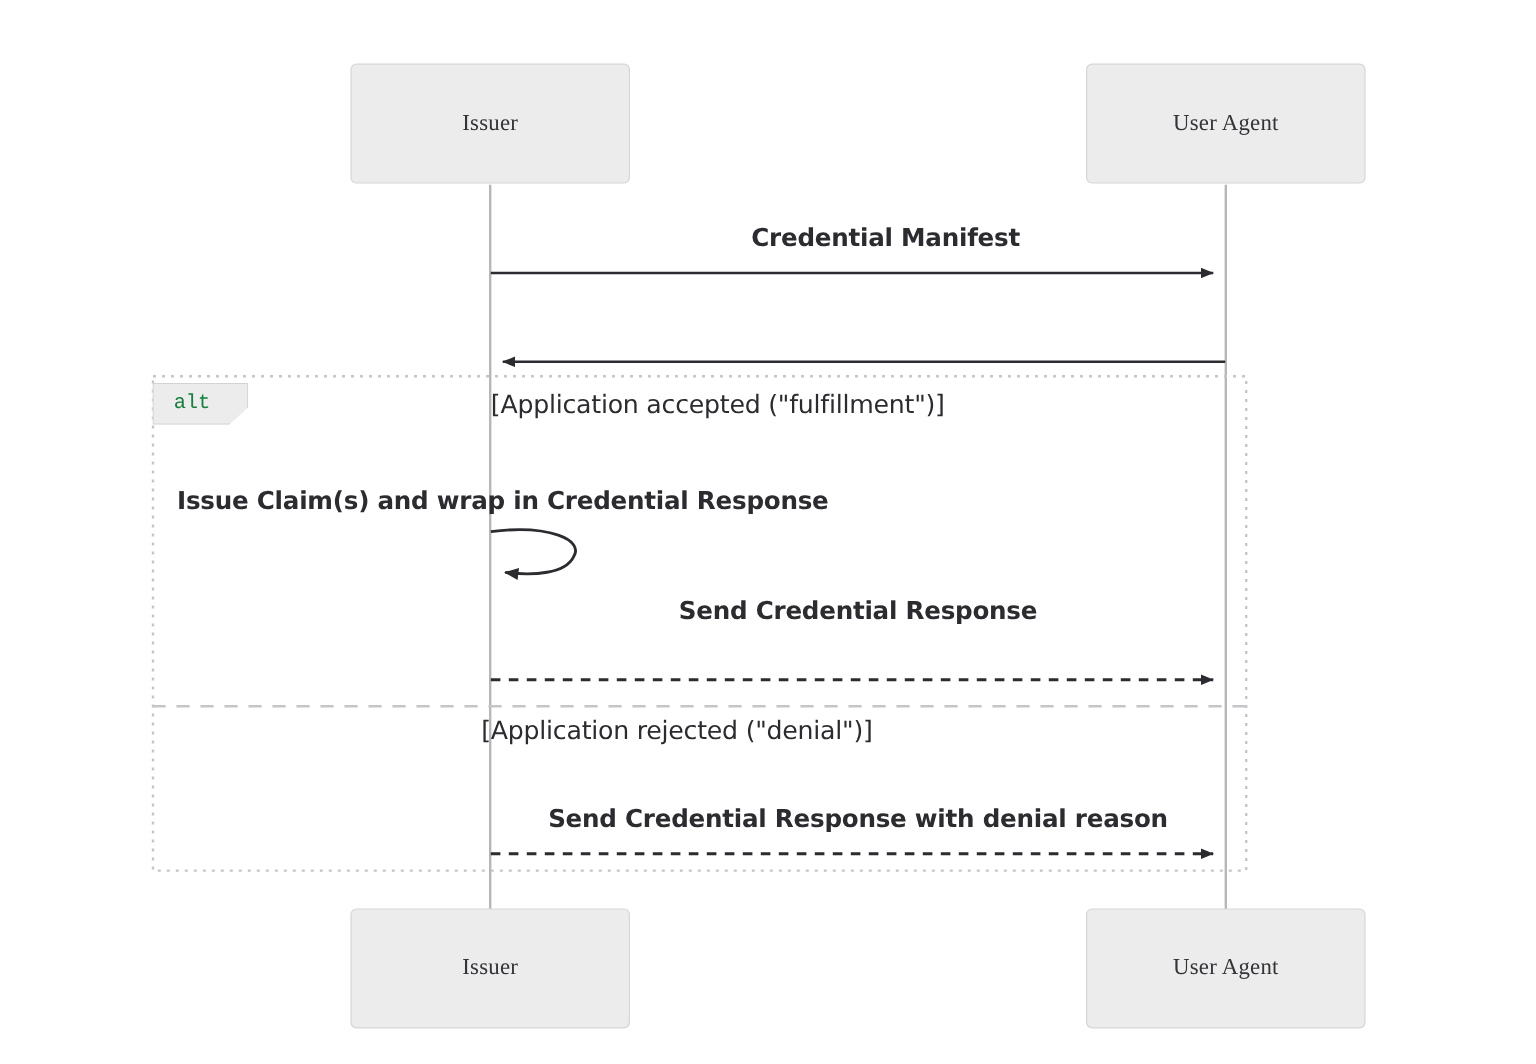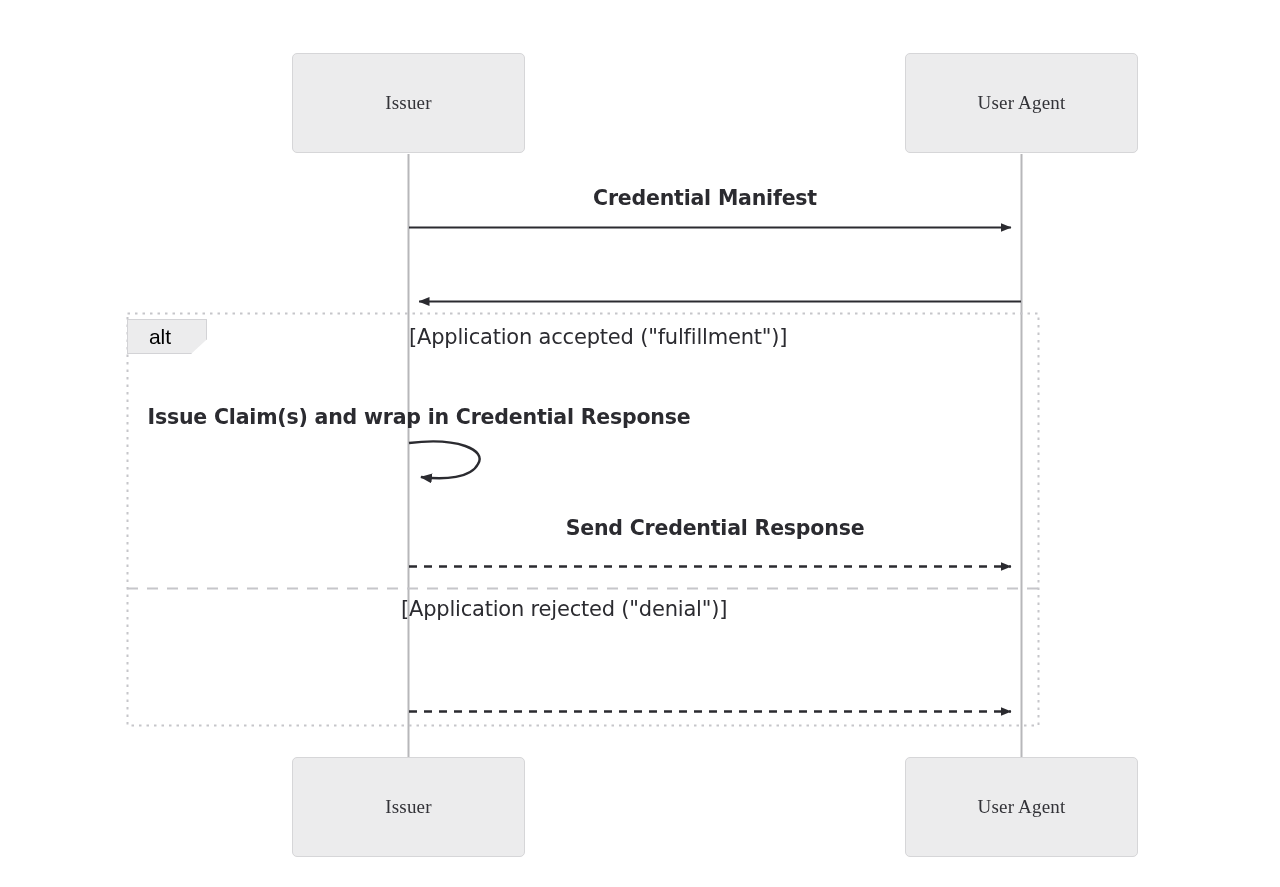--- a/index.html
+++ b/index.html
@@ -65,23 +65,23 @@
     background: #ececed;
     border: 1px solid #d3d3d6;
     box-sizing: border-box;
     display: flex;
     align-items: center;
     justify-content: center;
     -webkit-clip-path: polygon(0 0, 100% 0, 100% 58%, 80% 100%, 0 100%);
     clip-path: polygon(0 0, 100% 0, 100% 58%, 80% 100%, 0 100%);
   }
   .alt-tag-text {
-    font-family: Liberation Sans, sans-serif;
-    font-size: 21px;
-    color: #000000;
+    font-family: Liberation Mono, monospace;
+    font-size: 17px;
+    color: #15803d;
     padding-right: 14px;
     line-height: 1;
   }
   
   .alt-cond {
     position: absolute;
     font-family: "DejaVu Sans", "Liberation Sans", sans-serif;
     font-weight: normal;
     font-size: 21px;
     color: #2b2b30;
@@ -142,21 +142,22 @@
   </div>
 
   <div class="alt-tag" style="left:127px; top:319px; width:80px; height:35px;">
     <span class="alt-tag-text">alt</span>
   </div>
 
   <div class="alt-cond" style="left:409px; top:325px;">[Application accepted ("fulfillment")]</div>
 
   <div class="alt-cond" style="left:401px; top:597px;">[Application rejected ("denial")]</div>
 
-  <div class="msg-label" style="left:705px; top:186px;">Credential Manifest</div>
+  <div class="msg-label" style="left:738px; top:186px;">Credential Manifest</div>
 
 
   <div class="msg-label" style="left:419px; top:405px;">Issue Claim(s) and wrap in Credential Response</div>
 
-  <div class="msg-label" style="left:715px; top:516px;">Send Credential Response</div>
+  <div class="msg-label" style="left:715px; top:497px;">Send Credential Response</div>
 
+  <div class="msg-label" style="left:715px; top:670px;">Send Credential Response with denial reason</div>
 
 </div>
 
 </body></html>

